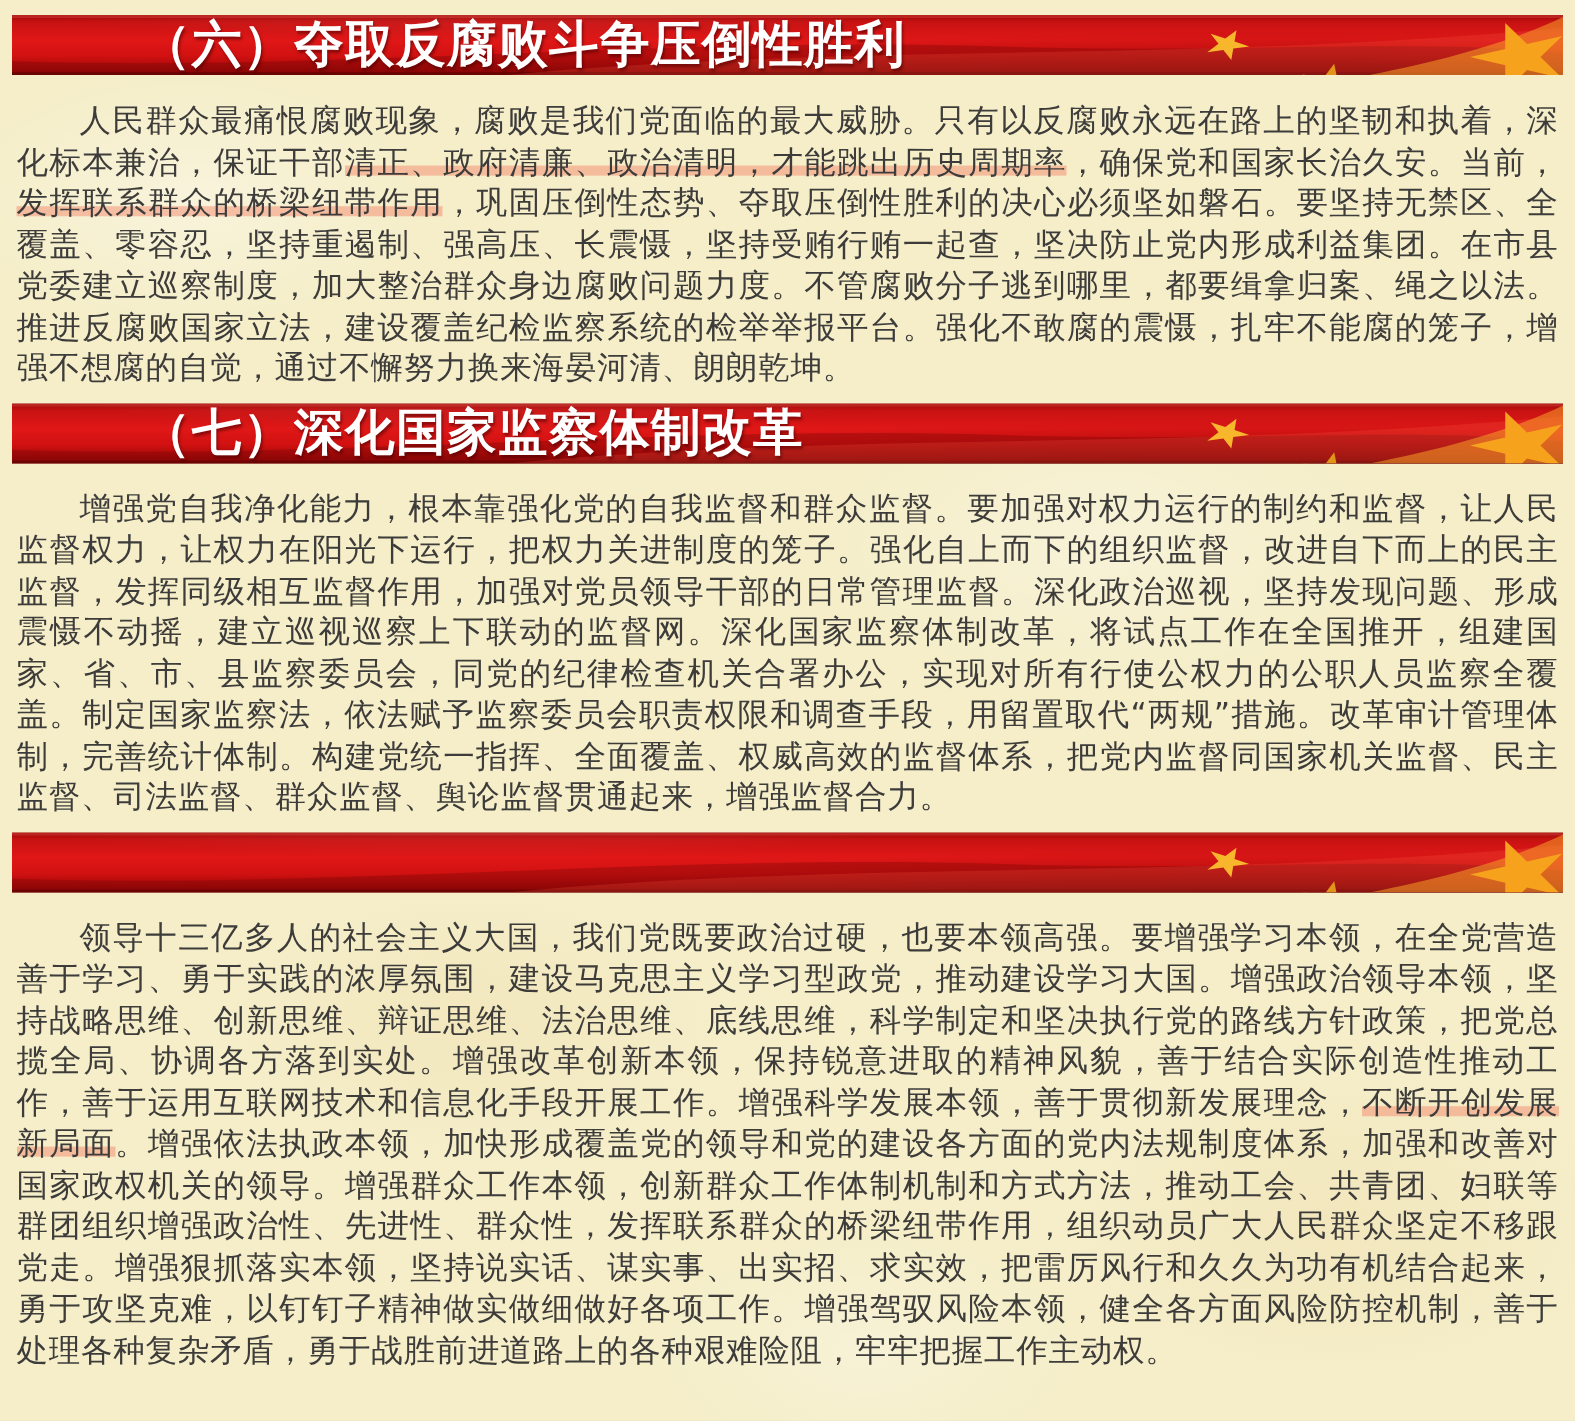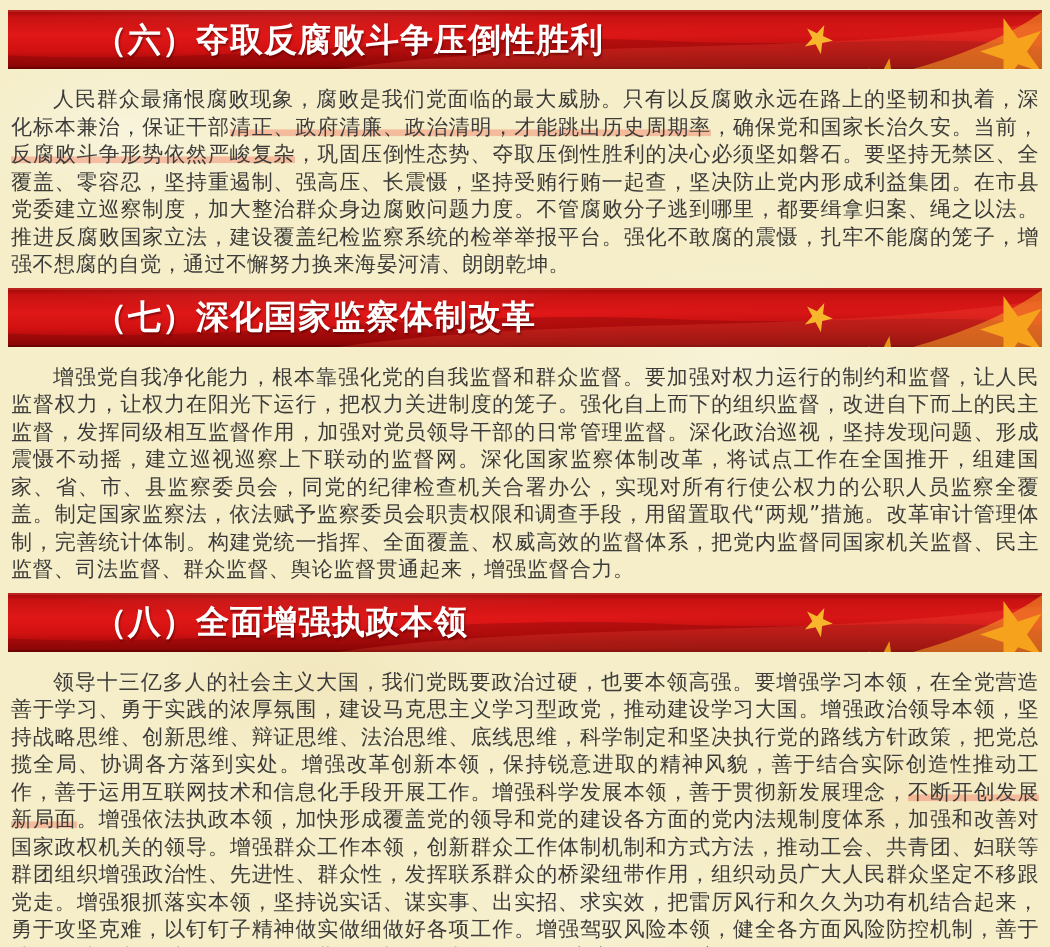--- a/index.html
+++ b/index.html
@@ -19,21 +19,21 @@
       radial-gradient(260px 140px at 70% 38%, rgba(255,255,255,.28), transparent 70%),
       radial-gradient(240px 130px at 30% 72%, rgba(236,214,160,.30), transparent 70%),
       radial-gradient(260px 150px at 85% 86%, rgba(236,214,160,.32), transparent 70%),
       radial-gradient(200px 110px at 55% 95%, rgba(255,255,255,.25), transparent 70%);
     padding-top:10px;
     box-sizing:border-box;
   }
   
   .banner{
     position:relative;
-    height:59px;
+    height:40px;
     margin:0 8px;
     overflow:hidden;
     background:
       radial-gradient(75% 170% at 80% 130%, rgba(105,0,0,.50), transparent 62%),
       radial-gradient(60% 150% at 30% -40%, rgba(255,255,255,.10), transparent 55%),
       linear-gradient(180deg,#9c0707 0%, #c81212 12%, #e01717 42%, #d21111 68%, #8d0505 100%);
     box-shadow: inset 0 2px 0 rgba(255,120,100,.25), inset 0 -2px 0 rgba(70,0,0,.55);
   }
   .banner svg{position:absolute;top:0;left:0;width:100%;height:100%;display:block;}
   .banner-title{
@@ -76,21 +76,21 @@
     <svg viewBox="0 0 1034 57" preserveAspectRatio="none" aria-hidden="true">
       <path d="M0,44 C220,54 430,20 660,30 C820,37 930,22 1034,36 L1034,57 L0,57 Z" fill="rgba(120,5,5,0.35)"></path>
       <path d="M330,57 C560,26 780,46 1034,12 L1034,57 Z" fill="rgba(255,90,70,0.22)"></path>
       <path d="M905,57 C960,42 1005,22 1034,2 L1034,57 Z" fill="rgba(246,160,40,0.55)"></path>
       <polygon points="0,-1 0.225,-0.309 0.951,-0.309 0.363,0.118 0.588,0.809 0,0.382 -0.588,0.809 -0.363,0.118 -0.951,-0.309 -0.225,-0.309" transform="translate(810,28) rotate(25) scale(15)" fill="#f8b62d"></polygon>
       <polygon points="0,-1 0.225,-0.309 0.951,-0.309 0.363,0.118 0.588,0.809 0,0.382 -0.588,0.809 -0.363,0.118 -0.951,-0.309 -0.225,-0.309" transform="translate(1006,40) rotate(-18) scale(34)" fill="#f6a21c"></polygon>
       <polygon points="0,-1 0.225,-0.309 0.951,-0.309 0.363,0.118 0.588,0.809 0,0.382 -0.588,0.809 -0.363,0.118 -0.951,-0.309 -0.225,-0.309" transform="translate(878,66) rotate(10) scale(20)" fill="#e8a21a" opacity="0.9"></polygon>
     </svg>
     <div class="banner-title">（六）夺取反腐败斗争压倒性胜利</div>
   </div>
-  <p class="para">人民群众最痛恨腐败现象，腐败是我们党面临的最大威胁。只有以反腐败永远在路上的坚韧和执着，深化标本兼治，保证干部<span class="hl">清正、政府清廉、政治清明，才能跳出历史周期率</span>，确保党和国家长治久安。当前，<span class="hl">反腐败斗争形势依然严峻复杂</span>，巩固压倒性态势、夺取压倒性胜利的决心必须坚如磐石。要坚持无禁区、全覆盖、零容忍，坚持重遏制、强高压、长震慑，坚持受贿行贿一起查，坚决防止党内形成利益集团。在市县党委建立巡察制度，加大整治群众身边腐败问题力度。不管腐败分子逃到哪里，都要缉拿归案、绳之以法。推进反腐败国家立法，建设覆盖纪检监察系统的检举举报平台。强化不敢腐的震慑，扎牢不能腐的笼子，增强不想腐的自觉，通过不懈努力换来海晏河清、朗朗乾坤。</p>
+  <p class="para">人民群众最痛恨腐败现象，腐败是我们党面临的最大威胁。只有以反腐败永远在路上的坚韧和执着，深化标本兼治，保证干部<span class="hl">清正、政府清廉、政治清明，才能跳出历史周期率</span>，确保党和国家长治久安。当前，<span class="hl">发挥联系群众的桥梁纽带作用</span>，巩固压倒性态势、夺取压倒性胜利的决心必须坚如磐石。要坚持无禁区、全覆盖、零容忍，坚持重遏制、强高压、长震慑，坚持受贿行贿一起查，坚决防止党内形成利益集团。在市县党委建立巡察制度，加大整治群众身边腐败问题力度。不管腐败分子逃到哪里，都要缉拿归案、绳之以法。推进反腐败国家立法，建设覆盖纪检监察系统的检举举报平台。强化不敢腐的震慑，扎牢不能腐的笼子，增强不想腐的自觉，通过不懈努力换来海晏河清、朗朗乾坤。</p>
 
   <div class="banner">
     <svg viewBox="0 0 1034 57" preserveAspectRatio="none" aria-hidden="true">
       <path d="M0,44 C220,54 430,20 660,30 C820,37 930,22 1034,36 L1034,57 L0,57 Z" fill="rgba(120,5,5,0.35)"></path>
       <path d="M330,57 C560,26 780,46 1034,12 L1034,57 Z" fill="rgba(255,90,70,0.22)"></path>
       <path d="M905,57 C960,42 1005,22 1034,2 L1034,57 Z" fill="rgba(246,160,40,0.55)"></path>
       <polygon points="0,-1 0.225,-0.309 0.951,-0.309 0.363,0.118 0.588,0.809 0,0.382 -0.588,0.809 -0.363,0.118 -0.951,-0.309 -0.225,-0.309" transform="translate(810,28) rotate(25) scale(15)" fill="#f8b62d"></polygon>
       <polygon points="0,-1 0.225,-0.309 0.951,-0.309 0.363,0.118 0.588,0.809 0,0.382 -0.588,0.809 -0.363,0.118 -0.951,-0.309 -0.225,-0.309" transform="translate(1006,40) rotate(-18) scale(34)" fill="#f6a21c"></polygon>
       <polygon points="0,-1 0.225,-0.309 0.951,-0.309 0.363,0.118 0.588,0.809 0,0.382 -0.588,0.809 -0.363,0.118 -0.951,-0.309 -0.225,-0.309" transform="translate(878,66) rotate(10) scale(20)" fill="#e8a21a" opacity="0.9"></polygon>
     </svg>
@@ -100,17 +100,16 @@
 
   <div class="banner">
     <svg viewBox="0 0 1034 57" preserveAspectRatio="none" aria-hidden="true">
       <path d="M0,44 C220,54 430,20 660,30 C820,37 930,22 1034,36 L1034,57 L0,57 Z" fill="rgba(120,5,5,0.35)"></path>
       <path d="M330,57 C560,26 780,46 1034,12 L1034,57 Z" fill="rgba(255,90,70,0.22)"></path>
       <path d="M905,57 C960,42 1005,22 1034,2 L1034,57 Z" fill="rgba(246,160,40,0.55)"></path>
       <polygon points="0,-1 0.225,-0.309 0.951,-0.309 0.363,0.118 0.588,0.809 0,0.382 -0.588,0.809 -0.363,0.118 -0.951,-0.309 -0.225,-0.309" transform="translate(810,28) rotate(25) scale(15)" fill="#f8b62d"></polygon>
       <polygon points="0,-1 0.225,-0.309 0.951,-0.309 0.363,0.118 0.588,0.809 0,0.382 -0.588,0.809 -0.363,0.118 -0.951,-0.309 -0.225,-0.309" transform="translate(1006,40) rotate(-18) scale(34)" fill="#f6a21c"></polygon>
       <polygon points="0,-1 0.225,-0.309 0.951,-0.309 0.363,0.118 0.588,0.809 0,0.382 -0.588,0.809 -0.363,0.118 -0.951,-0.309 -0.225,-0.309" transform="translate(878,66) rotate(10) scale(20)" fill="#e8a21a" opacity="0.9"></polygon>
     </svg>
-    <div class="banner-title">（八）全面增强执政本领</div>
   </div>
   <p class="para">领导十三亿多人的社会主义大国，我们党既要政治过硬，也要本领高强。要增强学习本领，在全党营造善于学习、勇于实践的浓厚氛围，建设马克思主义学习型政党，推动建设学习大国。增强政治领导本领，坚持战略思维、创新思维、辩证思维、法治思维、底线思维，科学制定和坚决执行党的路线方针政策，把党总揽全局、协调各方落到实处。增强改革创新本领，保持锐意进取的精神风貌，善于结合实际创造性推动工作，善于运用互联网技术和信息化手段开展工作。增强科学发展本领，善于贯彻新发展理念，<span class="hl">不断开创发展新局面</span>。增强依法执政本领，加快形成覆盖党的领导和党的建设各方面的党内法规制度体系，加强和改善对国家政权机关的领导。增强群众工作本领，创新群众工作体制机制和方式方法，推动工会、共青团、妇联等群团组织增强政治性、先进性、群众性，发挥联系群众的桥梁纽带作用，组织动员广大人民群众坚定不移跟党走。增强狠抓落实本领，坚持说实话、谋实事、出实招、求实效，把雷厉风行和久久为功有机结合起来，勇于攻坚克难，以钉钉子精神做实做细做好各项工作。增强驾驭风险本领，健全各方面风险防控机制，善于处理各种复杂矛盾，勇于战胜前进道路上的各种艰难险阻，牢牢把握工作主动权。</p>
 
 </div>
 
 </body></html>

